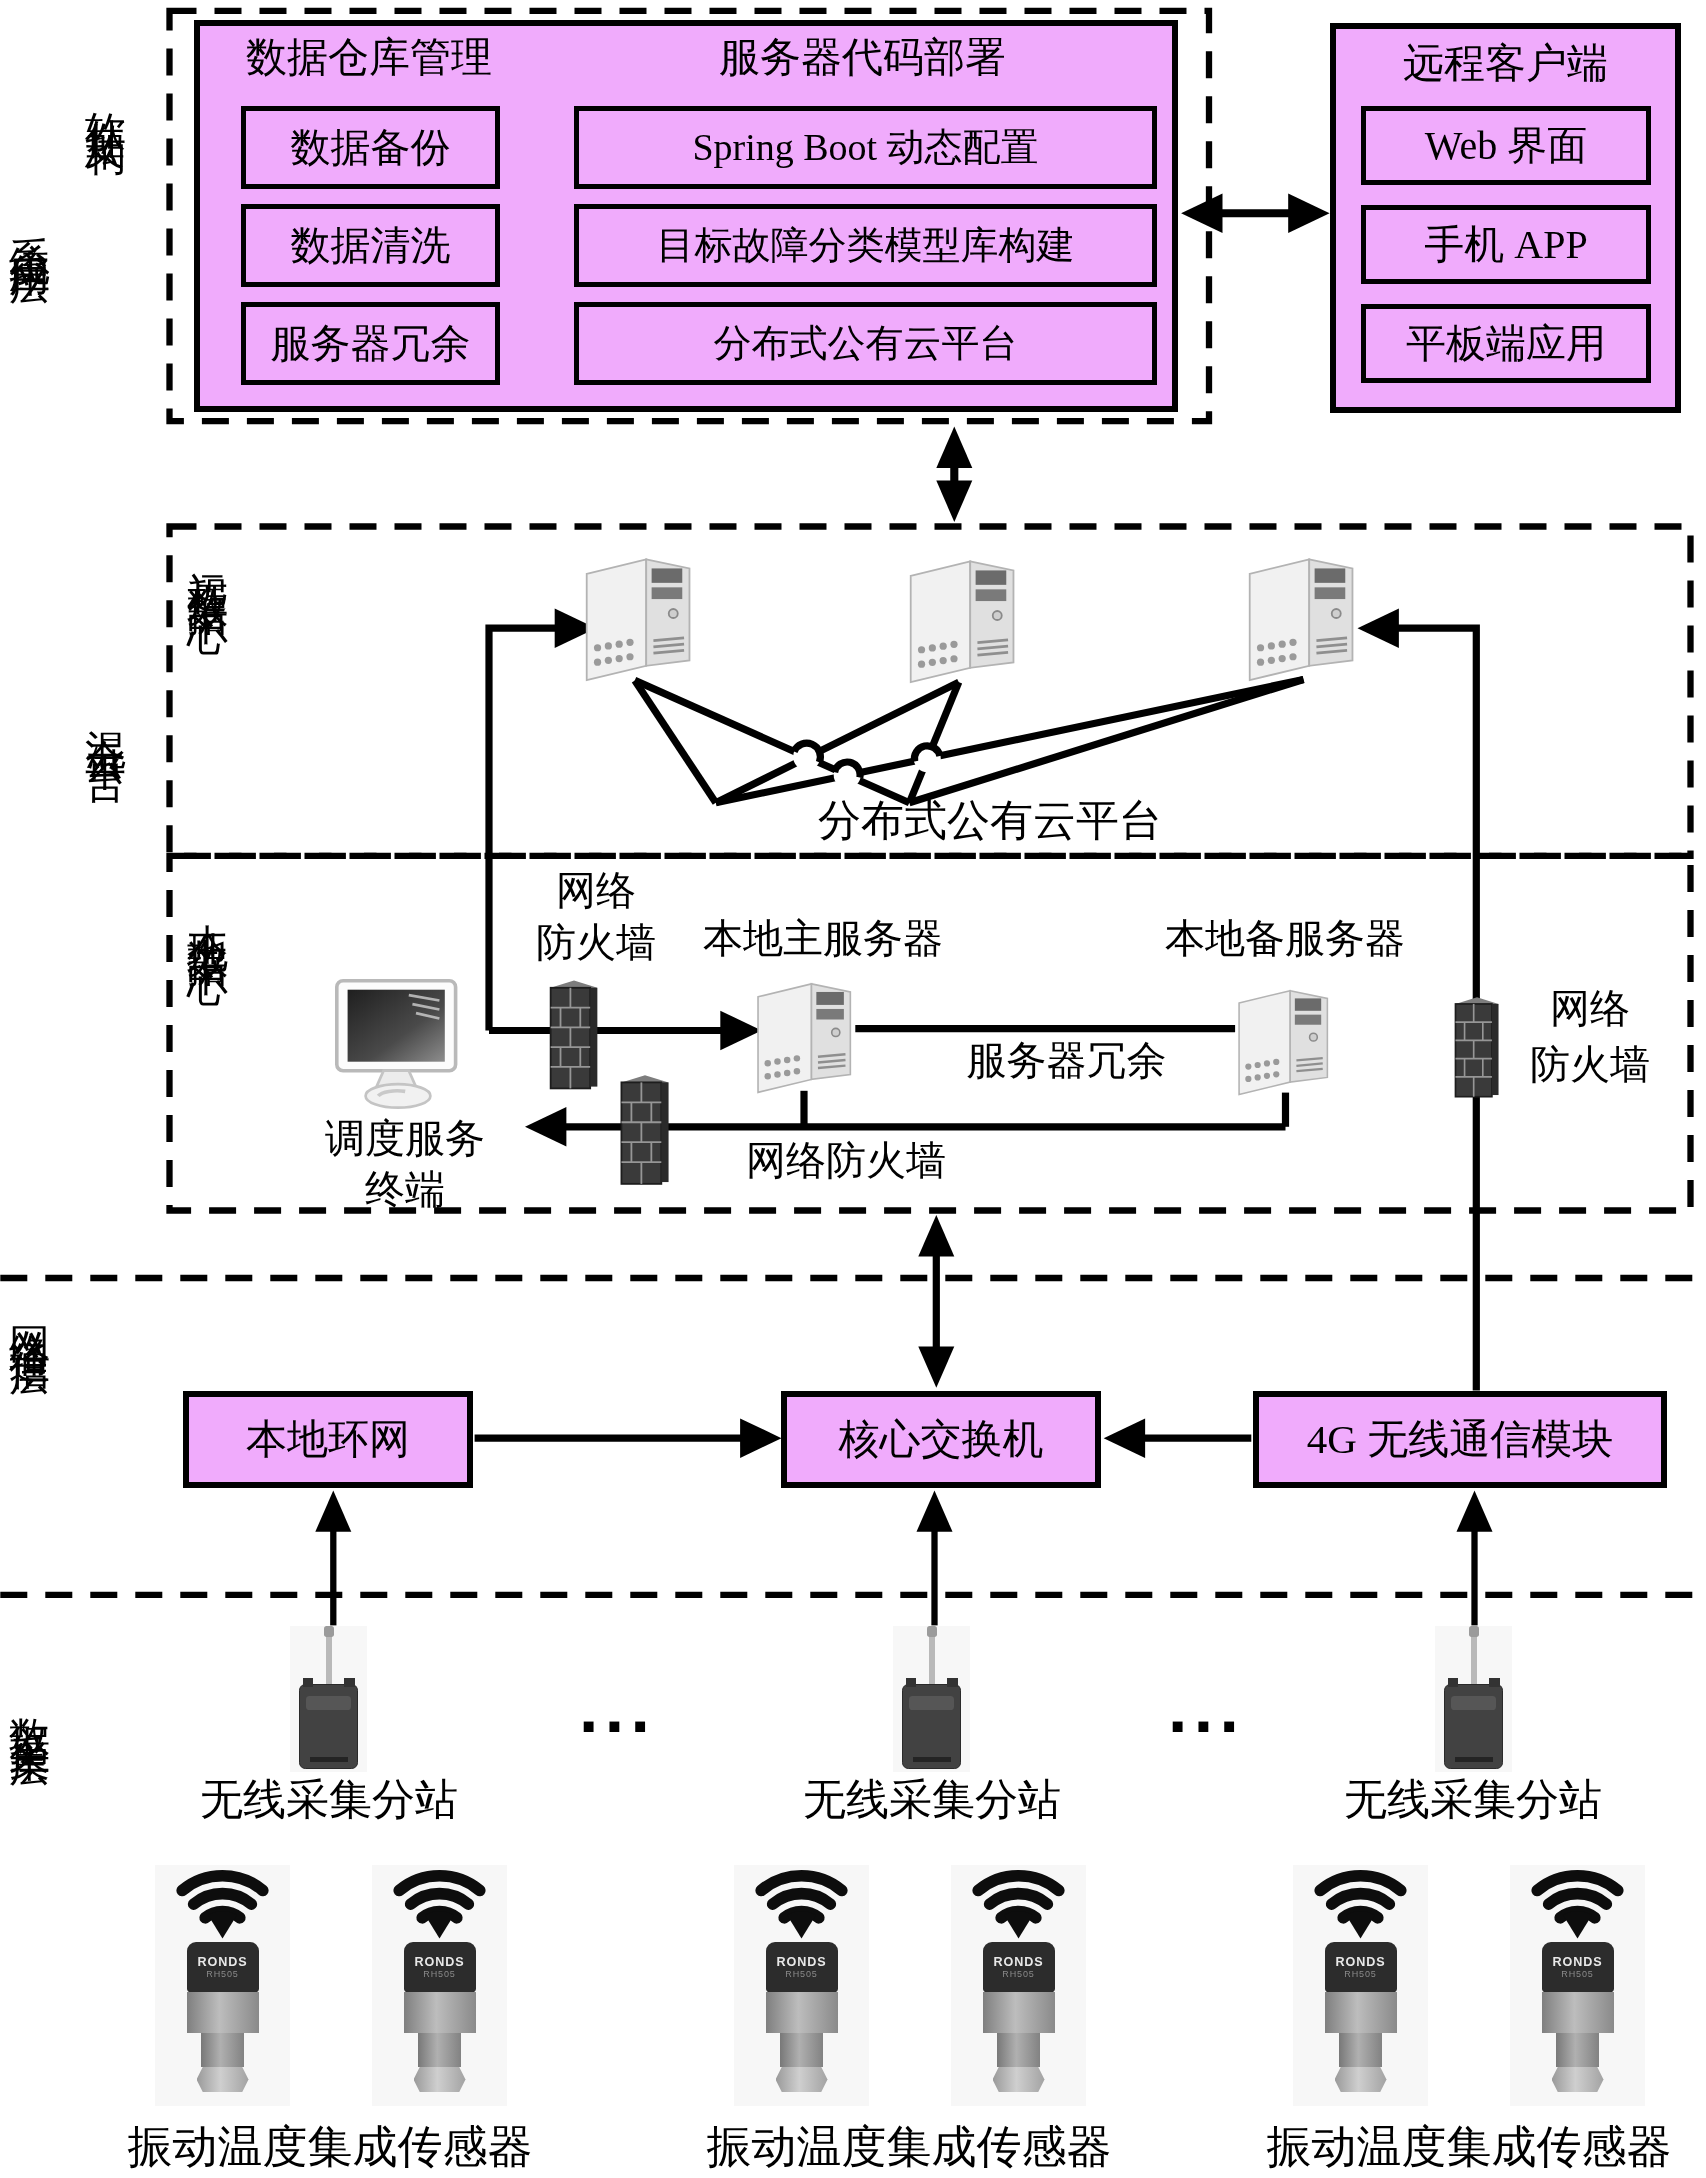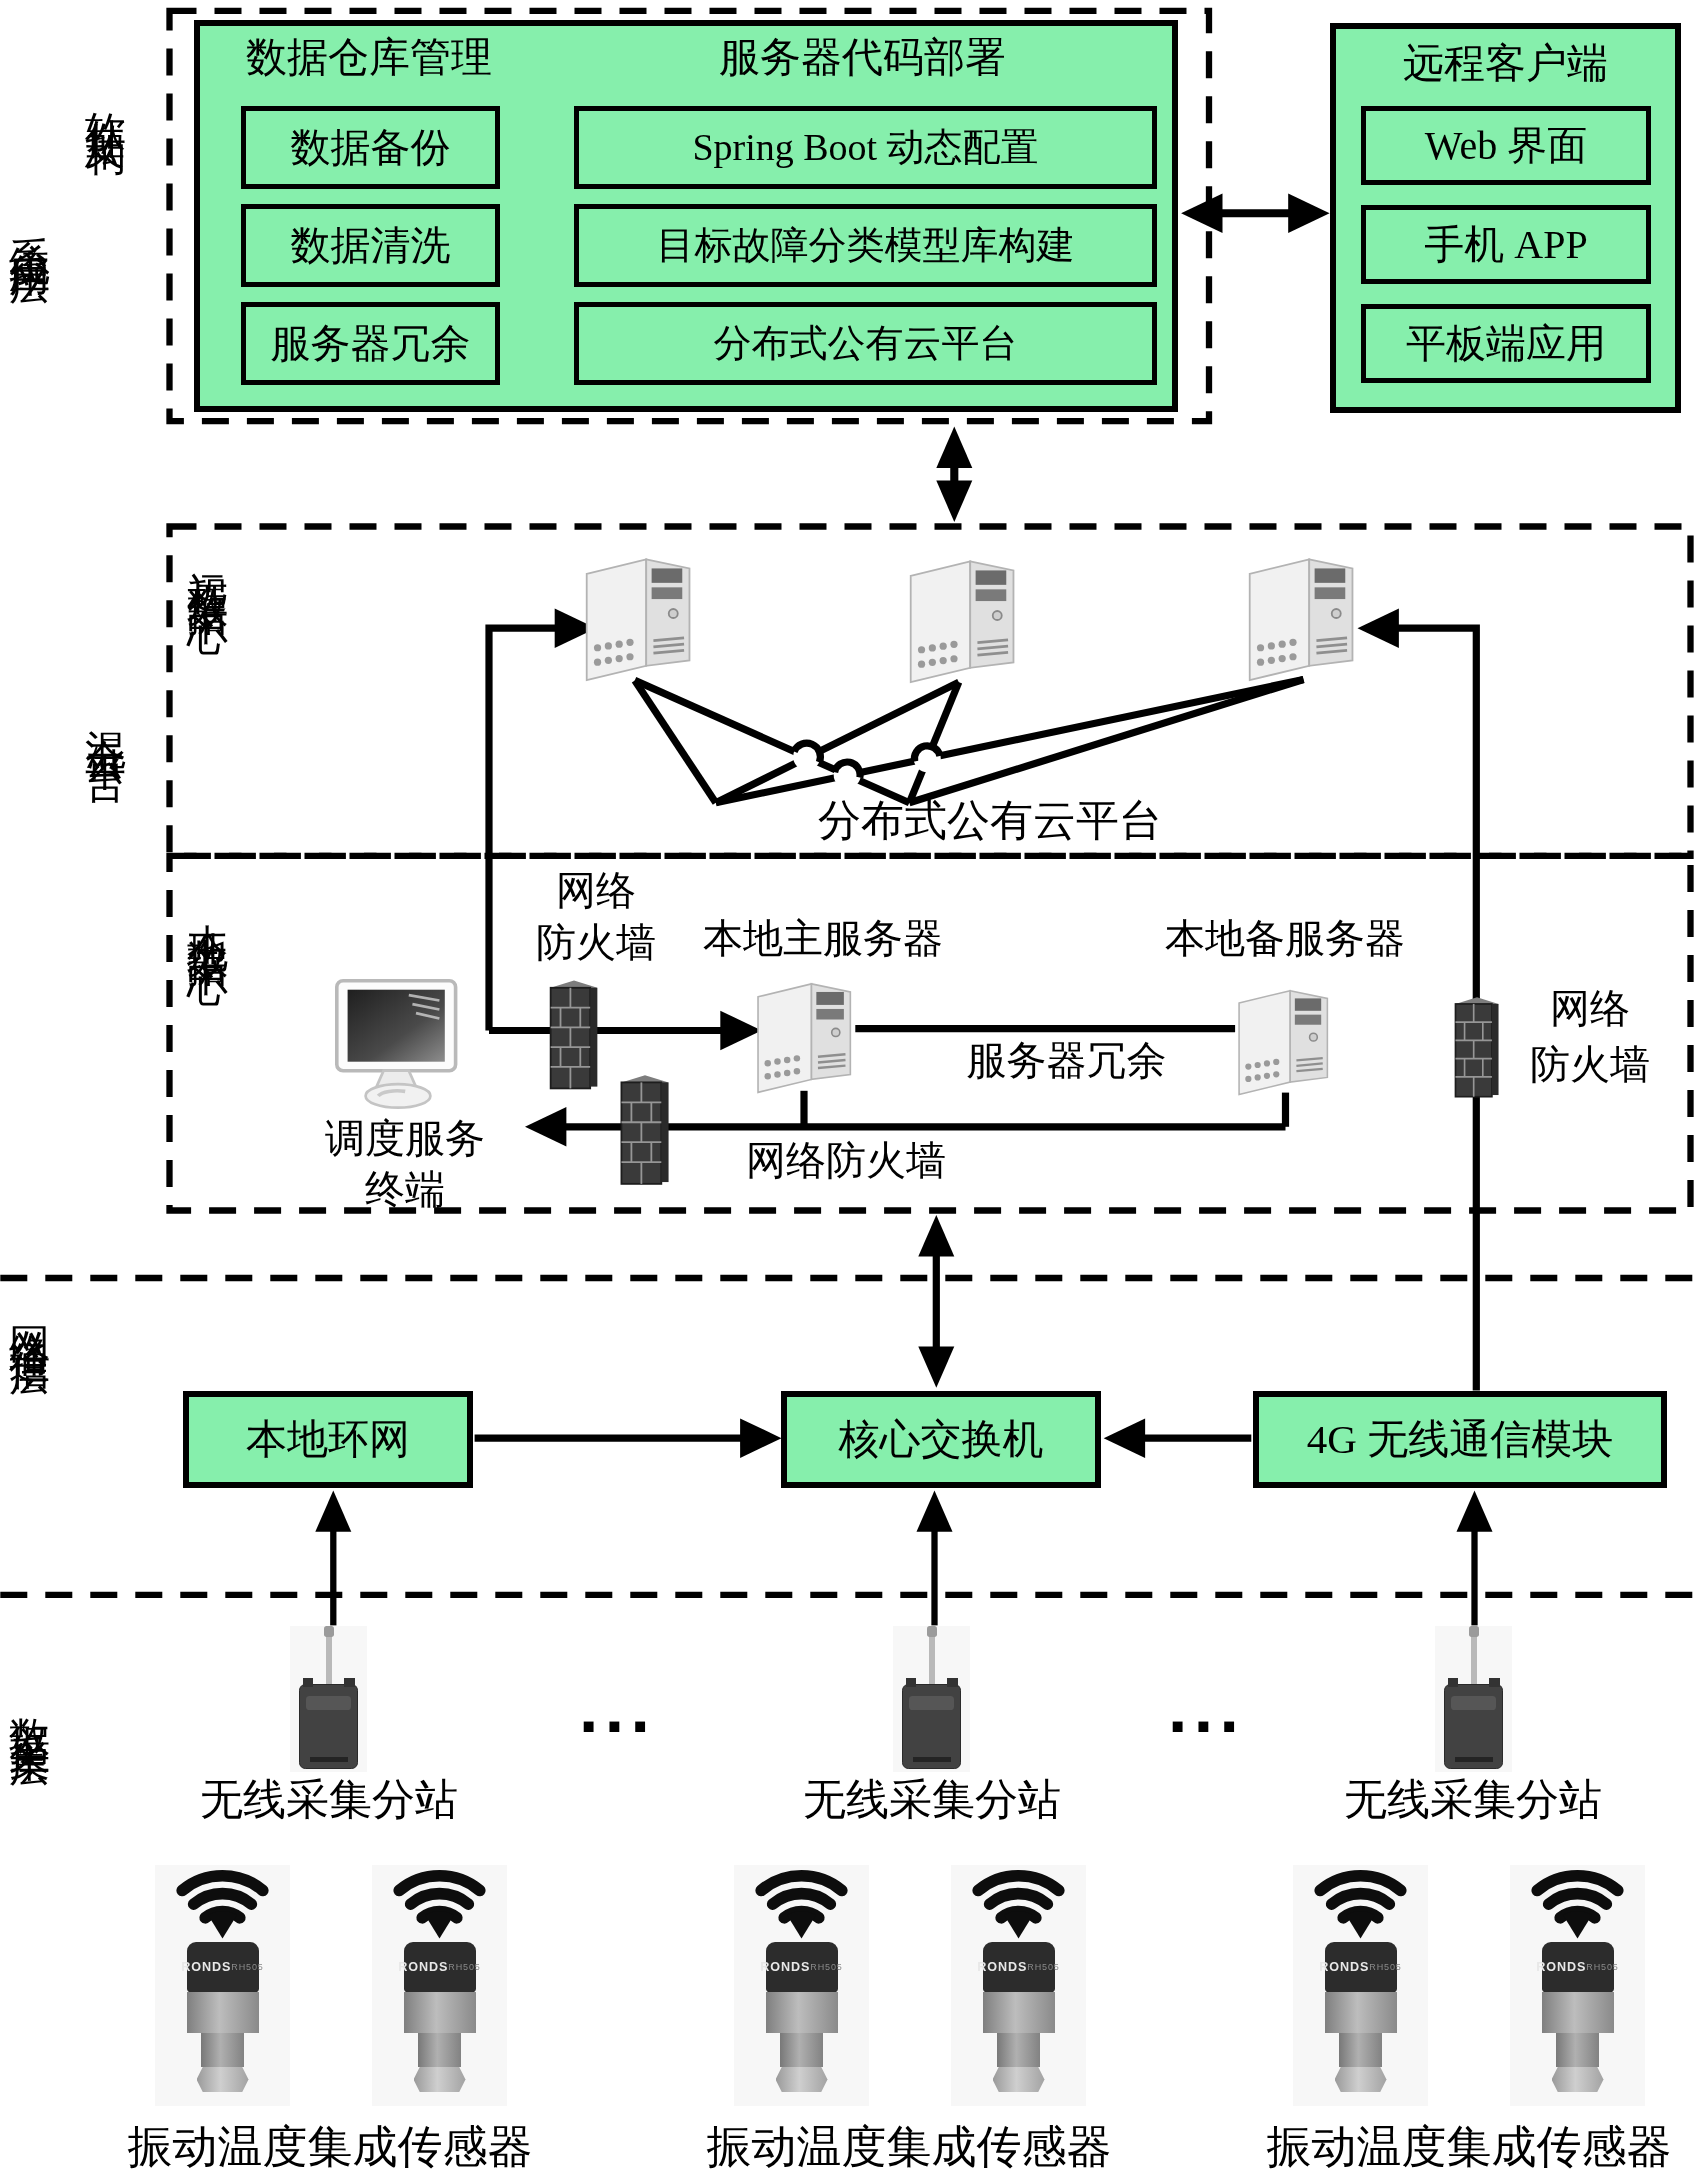--- a/index.html
+++ b/index.html
@@ -7,21 +7,21 @@
   body {
     position:relative; width:1707px; height:2178px; overflow:hidden;
     font-family:"Liberation Serif","DejaVu Serif",serif; color:#000;
   }
   .abs { position:absolute; }
   .vtext {
     writing-mode:vertical-rl; text-orientation:upright;
     font-size:41px; letter-spacing:8px; line-height:1; text-align:center;
   }
   .box {
-    position:absolute; background:#86efac; border:5.4px solid #000;
+    position:absolute; background:#f0abfc; border:5.4px solid #000;
     display:flex; align-items:center; justify-content:center;
     text-align:center;
   }
   .lbl { position:absolute; text-align:center; line-height:1.15; }
   .f42 { font-size:38px; } .f44 { font-size:40px; } .f46 { font-size:41px; }
   .f48 { font-size:43px; } .f50 { font-size:45px; }
   svg.overlay { position:absolute; left:0; top:0; }
   .icon { position:absolute; }
 
   
@@ -31,21 +31,21 @@
   .station .body { position:absolute; left:9px; top:58px; width:59px; height:85px; background:#424242; border-radius:6.3px; border:1.8px solid #2a2a2a; }
   .station .b1 { position:absolute; left:12.6px; top:52px; width:10.8px; height:9px; background:#333; }
   .station .b2 { position:absolute; left:54px; top:52px; width:10.8px; height:9px; background:#333; }
   .station .shine { position:absolute; left:16px; top:70px; width:45px; height:14.4px; background:#565656; border-radius:3.6px; }
   .station .foot { position:absolute; left:20px; top:131px; width:38px; height:4.5px; background:#242424; }
 
   
   .sensor { position:absolute; width:135px; height:241px; background:#f7f7f7;
             display:flex; flex-direction:column; align-items:center; }
   .sensor .cap { width:72px; height:50px; background:#2c2c2c; border-radius:9px 9px 3.6px 3.6px;
-                 display:flex; flex-direction:row; align-items:center; justify-content:center; }
+                 display:flex; flex-direction:column; align-items:center; justify-content:center; }
   .sensor .cap .brand { color:#e8e8e8; font-family:"Liberation Sans",sans-serif; font-weight:bold; font-size:12.6px; letter-spacing:0.9px; }
   .sensor .cap .model { color:#8a8a8a; font-family:"Liberation Sans",sans-serif; font-size:9px; letter-spacing:0.9px; }
   .sensor .cyl  { width:72px; height:41px; background:linear-gradient(90deg,#7f7f7f,#bdbdbd 45%,#8a8a8a); }
   .sensor .neck { width:43px; height:34px; background:linear-gradient(90deg,#787878,#b0b0b0 45%,#828282); }
   .sensor .nut  { width:52px; height:25px; background:linear-gradient(90deg,#9a9a9a,#cfcfcf 45%,#a2a2a2);
                   clip-path:polygon(0 50%,12% 0,88% 0,100% 50%,88% 100%,12% 100%); }
 
   .dots { position:absolute; font-family:"DejaVu Sans",sans-serif; font-weight:bold; font-size:56px; letter-spacing:4.5px; }
 </style>
 </head>

